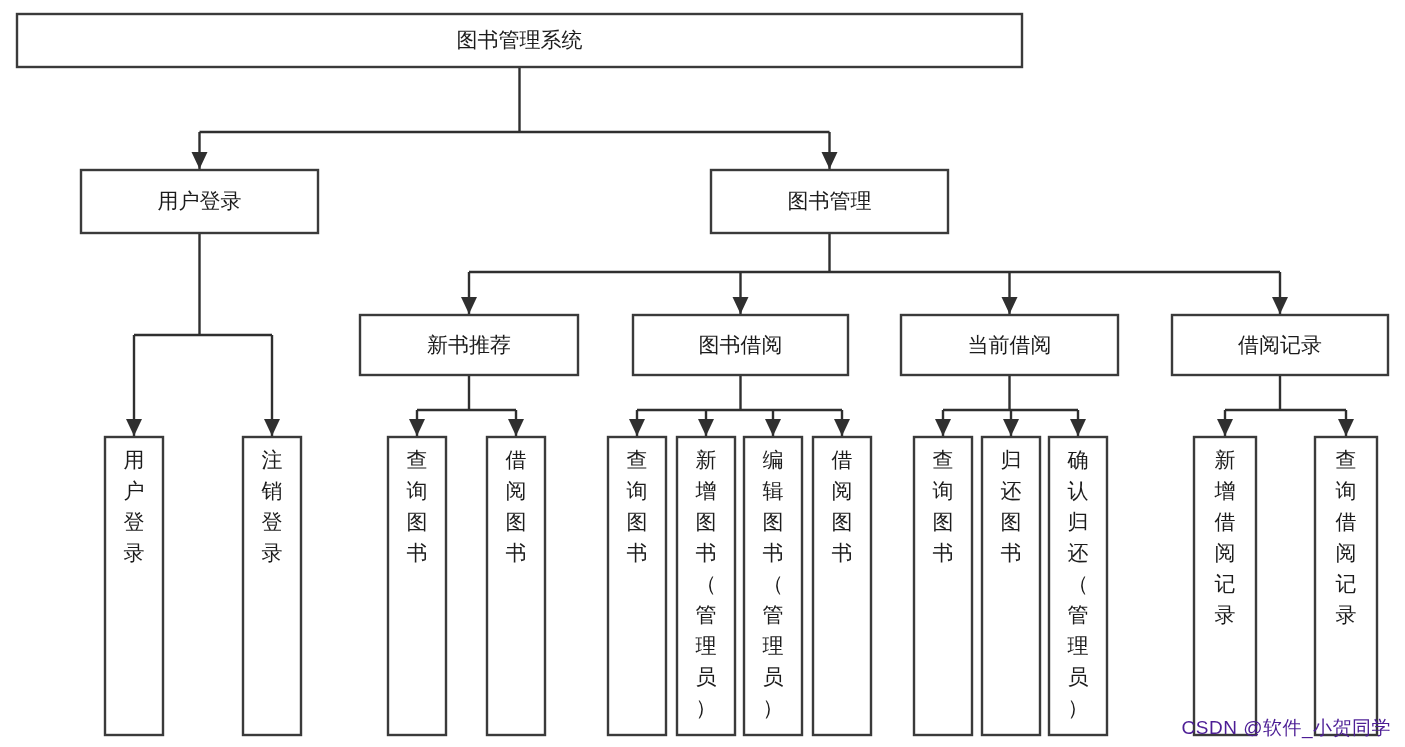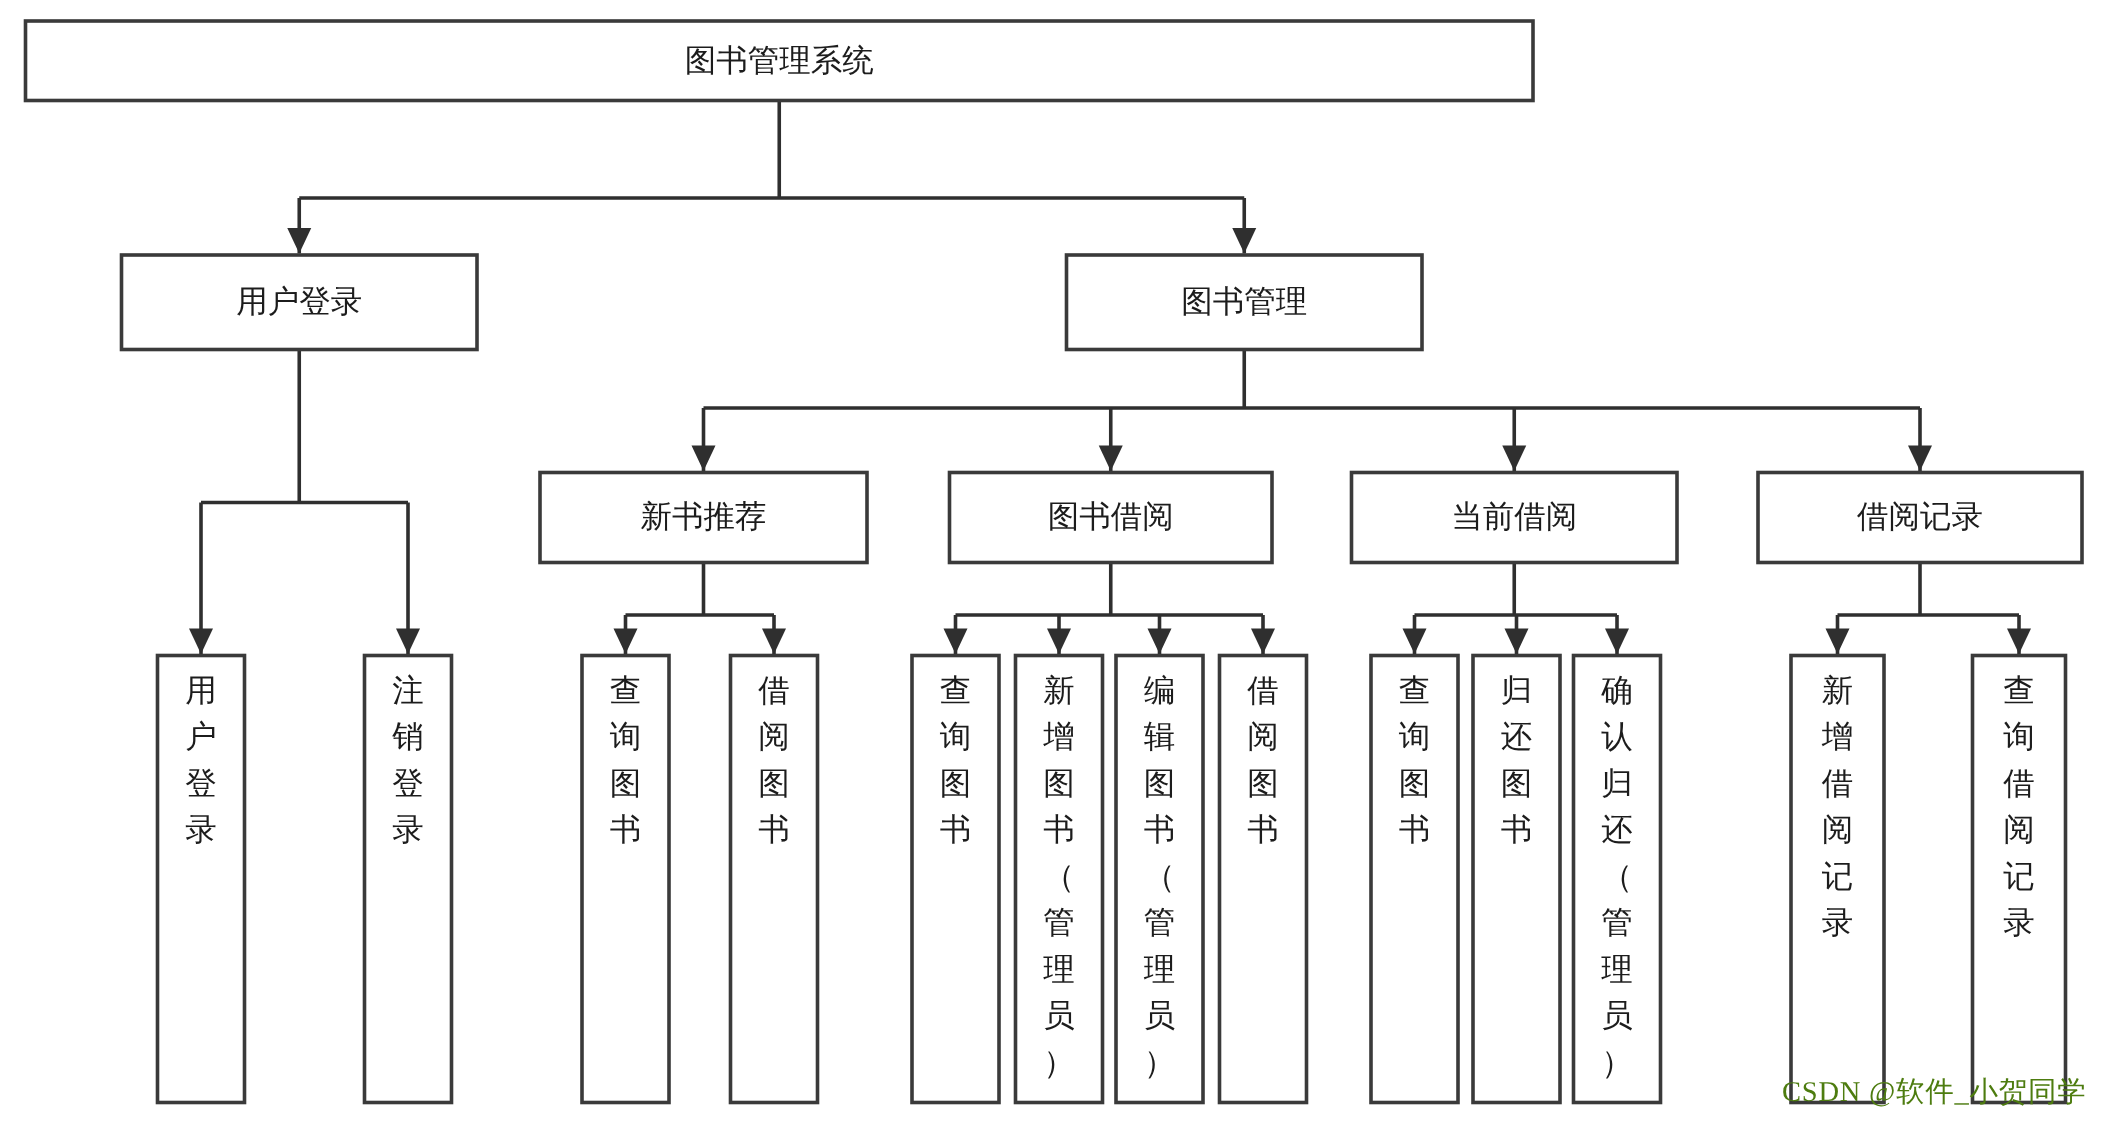--- a/index.html
+++ b/index.html
@@ -53,23 +53,23 @@
   .node-label-v {
     font-family: "Liberation Sans", "DejaVu Sans", sans-serif;
     font-size: 21px;
     fill: #1c1c1c;
     text-anchor: middle;
   }
   .watermark-text {
     position: absolute;
     right: 14px;
     bottom: 6px;
-    font-family: Liberation Serif, serif;
+    font-family: Liberation Sans, sans-serif;
     font-size: 19px;
-    color: #4d7c0f;
+    color: #4c1d95;
     letter-spacing: 0.5px;
     white-space: nowrap;
     user-select: none;
   }
 </style>
 </head>
 <body>
 
 <div id="diagram-root">
   <svg id="tree-svg" viewBox="0 0 1405 747" xmlns="http://www.w3.org/2000/svg">

